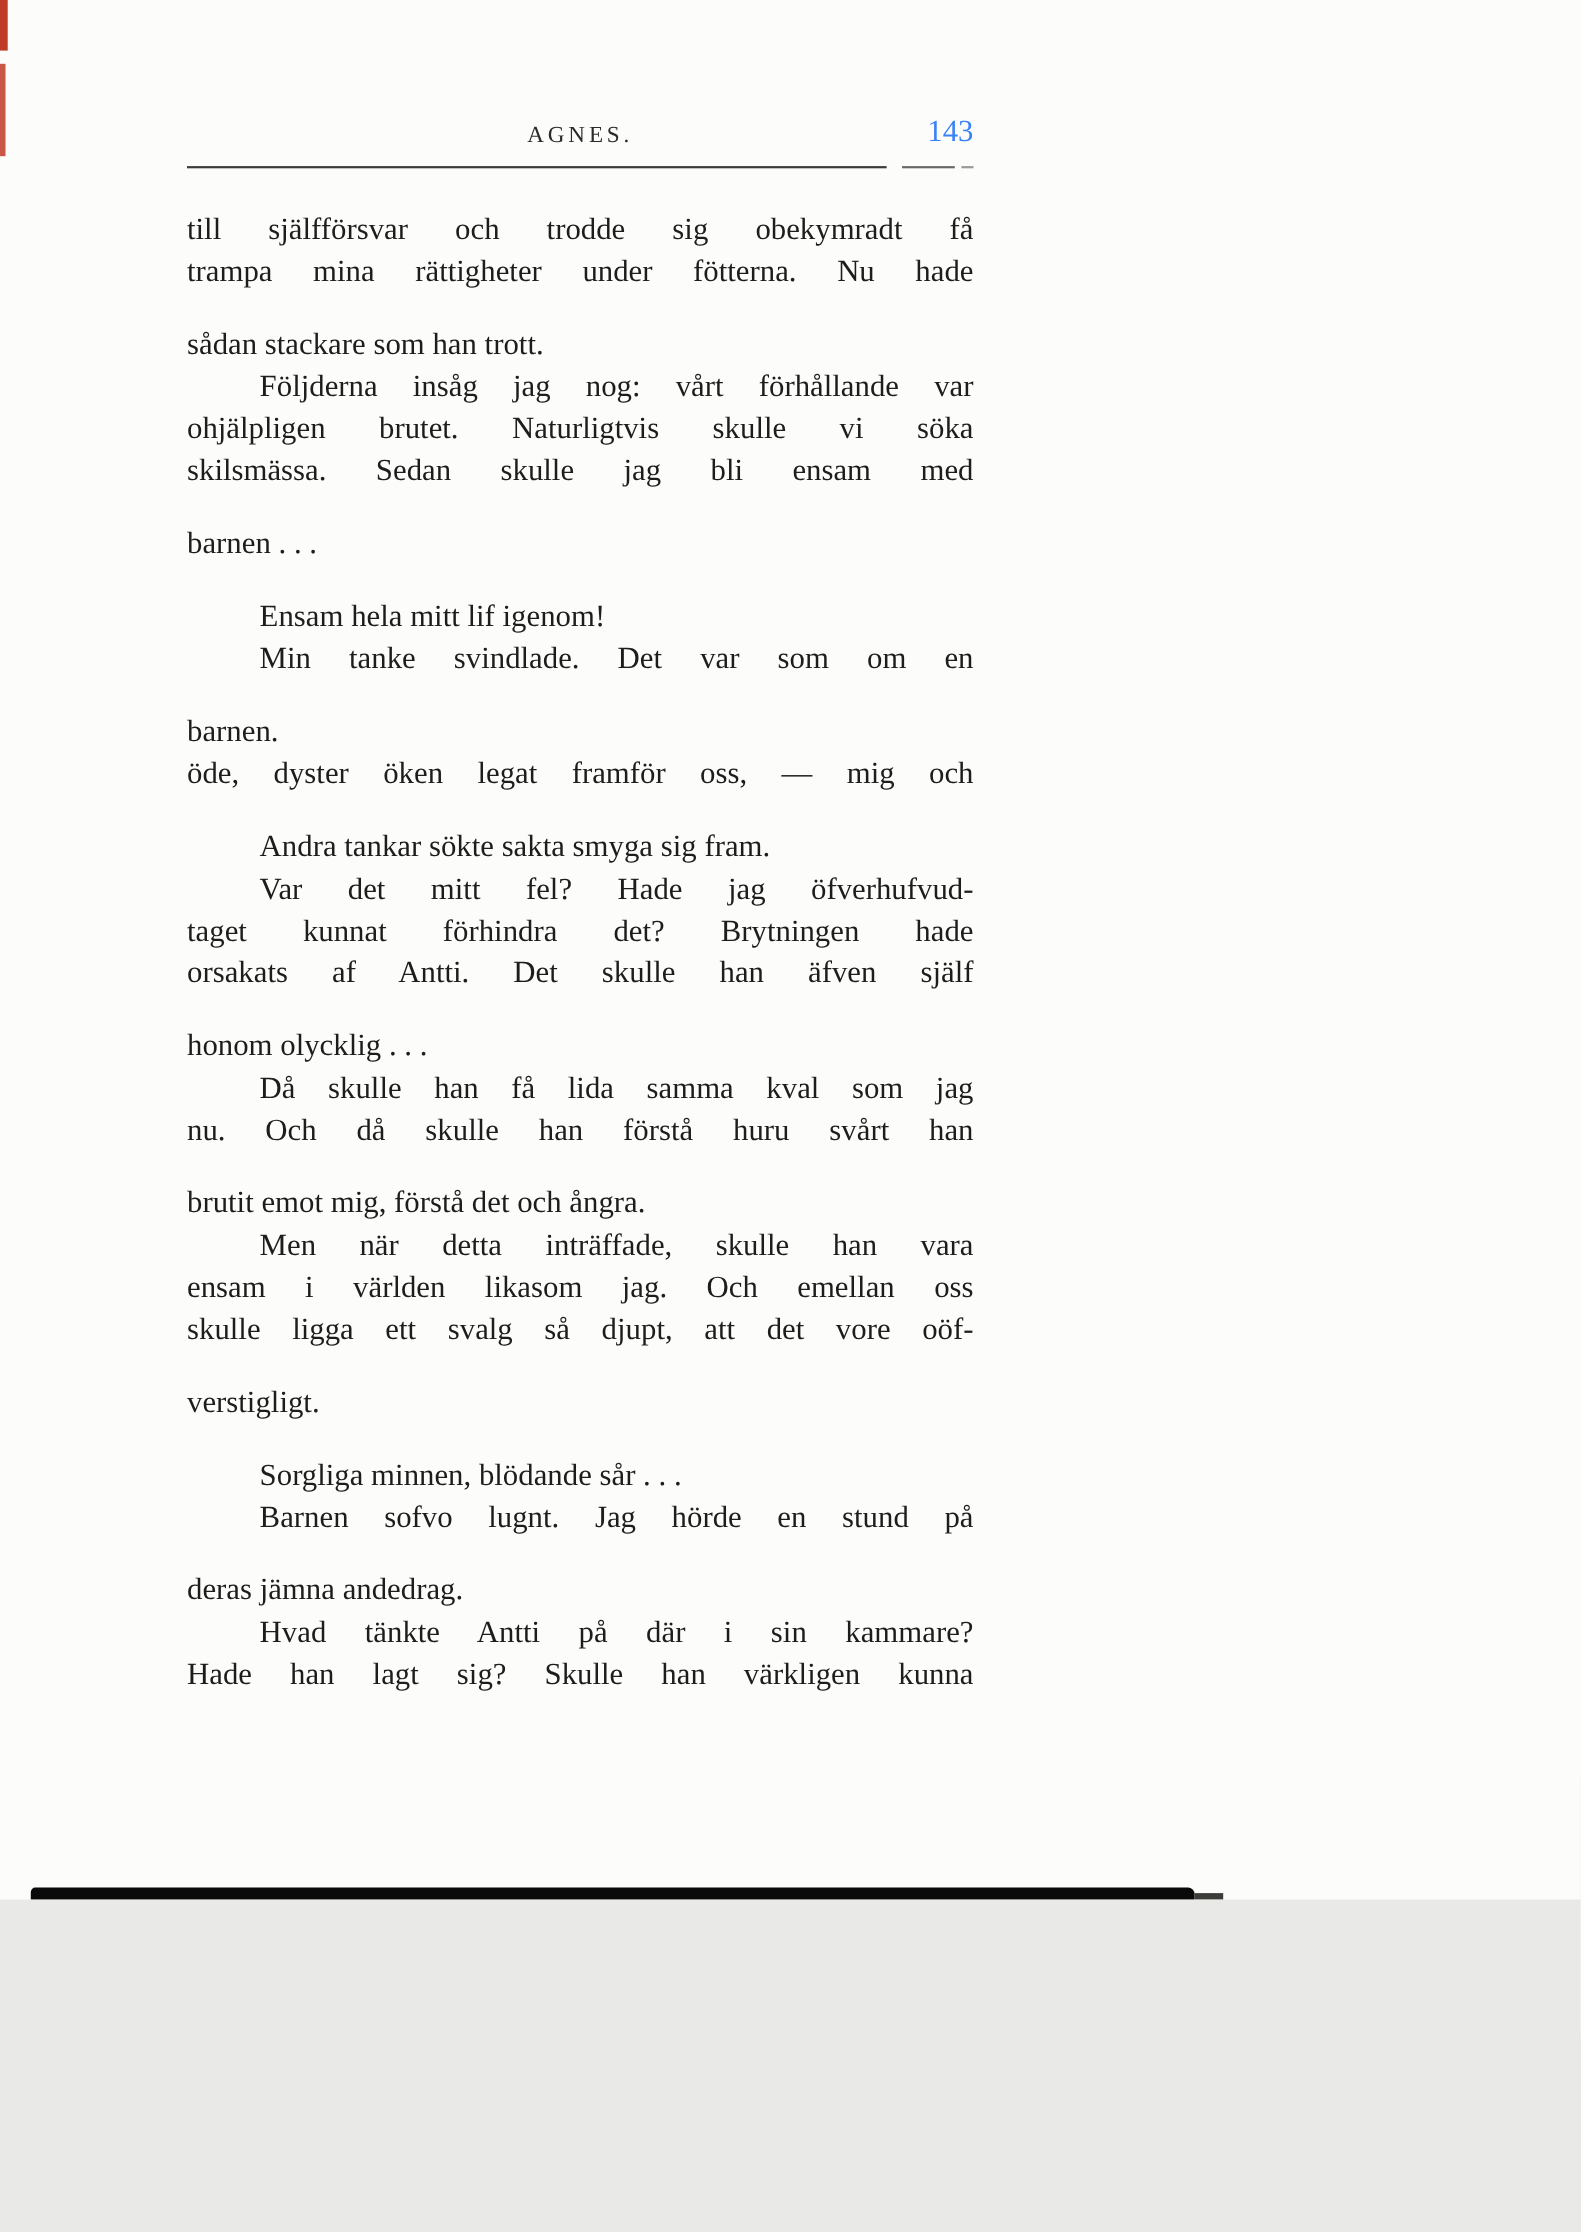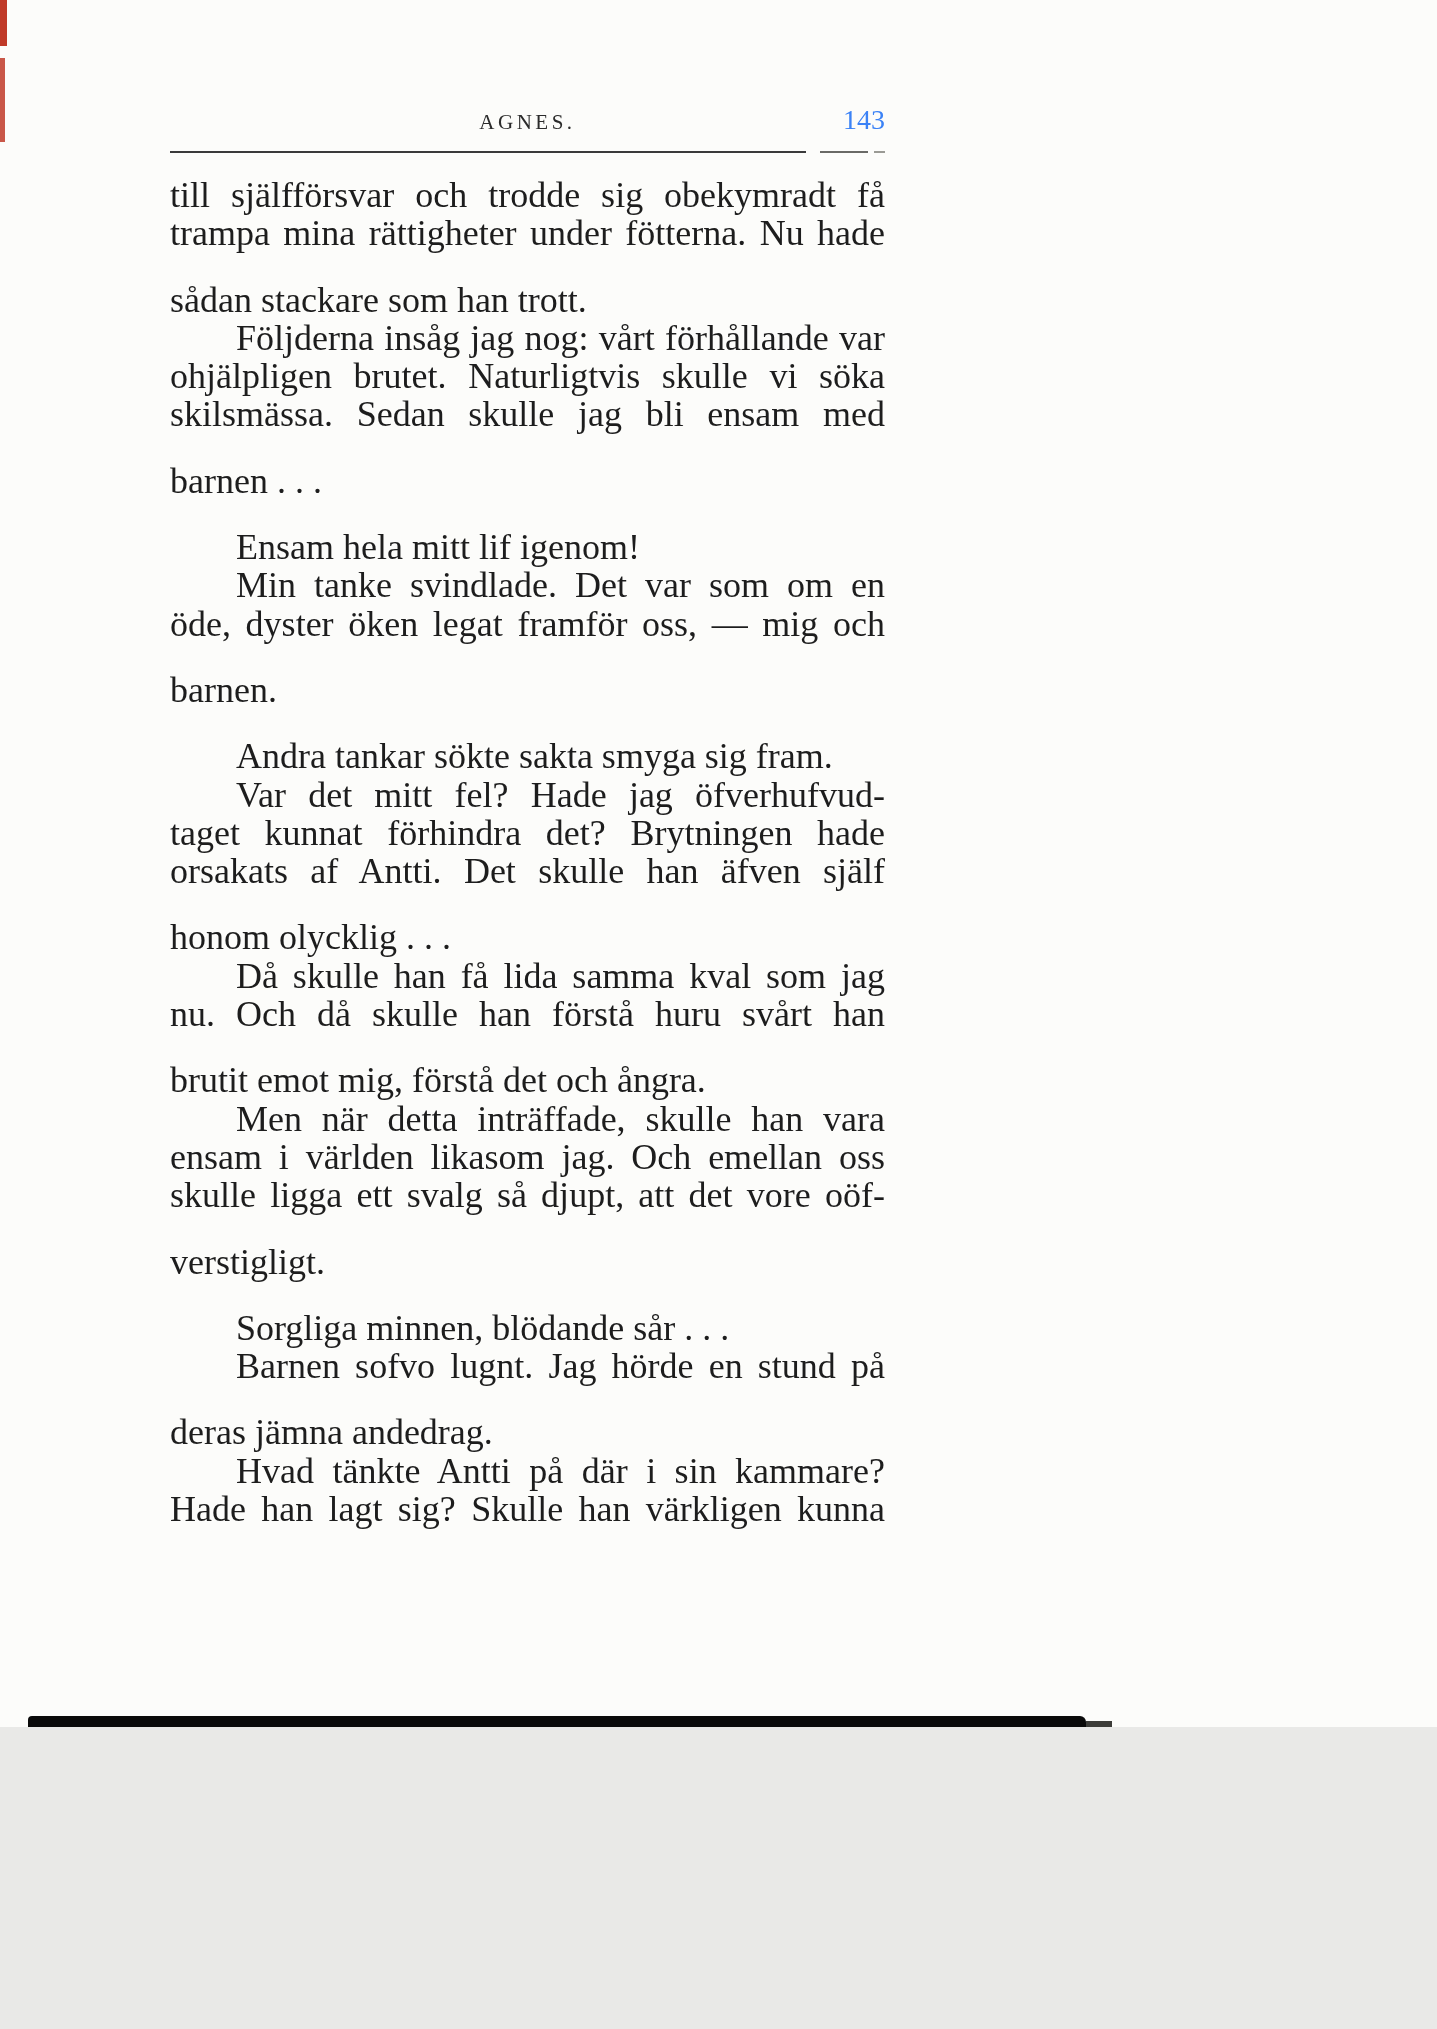--- a/index.html
+++ b/index.html
@@ -74,24 +74,24 @@
   .rule-dot {
     position: absolute;
     left: 704px;
     top: 1px;
     width: 11px;
     border-top: 2px solid #9a9a94;
   }
   
   .text-block {
     position: absolute;
-    top: 176px;
+    top: 190px;
     left: 170px;
     width: 715px;
-    font-size: 36px;
+    font-size: 28px;
   }
   .line {
     height: 38.3px;
     line-height: 38.3px;
     white-space: normal;
     text-align: justify;
     text-align-last: justify;
     -moz-text-align-last: justify;
   }
   .line.end {
@@ -161,22 +161,22 @@
   <div class="text-block">
       <div class="line">till själfförsvar och trodde sig obekymradt få</div>
       <div class="line">trampa mina rättigheter under fötterna. Nu hade</div>
       <div class="line end">sådan stackare som han trott.</div>
       <div class="line indent">Följderna insåg jag nog: vårt förhållande var</div>
       <div class="line">ohjälpligen brutet. Naturligtvis skulle vi söka</div>
       <div class="line">skilsmässa. Sedan skulle jag bli ensam med</div>
       <div class="line end">barnen . . .</div>
       <div class="line indent end">Ensam hela mitt lif igenom!</div>
       <div class="line indent">Min tanke svindlade. Det var som om en</div>
+      <div class="line end">barnen.</div>
       <div class="line">öde, dyster öken legat framför oss, — mig och</div>
-      <div class="line end">barnen.</div>
       <div class="line indent end">Andra tankar sökte sakta smyga sig fram.</div>
       <div class="line indent">Var det mitt fel? Hade jag öfverhufvud-</div>
       <div class="line">taget kunnat förhindra det? Brytningen hade</div>
       <div class="line">orsakats af Antti. Det skulle han äfven själf</div>
       <div class="line end">honom olycklig . . .</div>
       <div class="line indent">Då skulle han få lida samma kval som jag</div>
       <div class="line">nu. Och då skulle han förstå huru svårt han</div>
       <div class="line end">brutit emot mig, förstå det och ångra.</div>
       <div class="line indent">Men när detta inträffade, skulle han vara</div>
       <div class="line">ensam i världen likasom jag. Och emellan oss</div>

